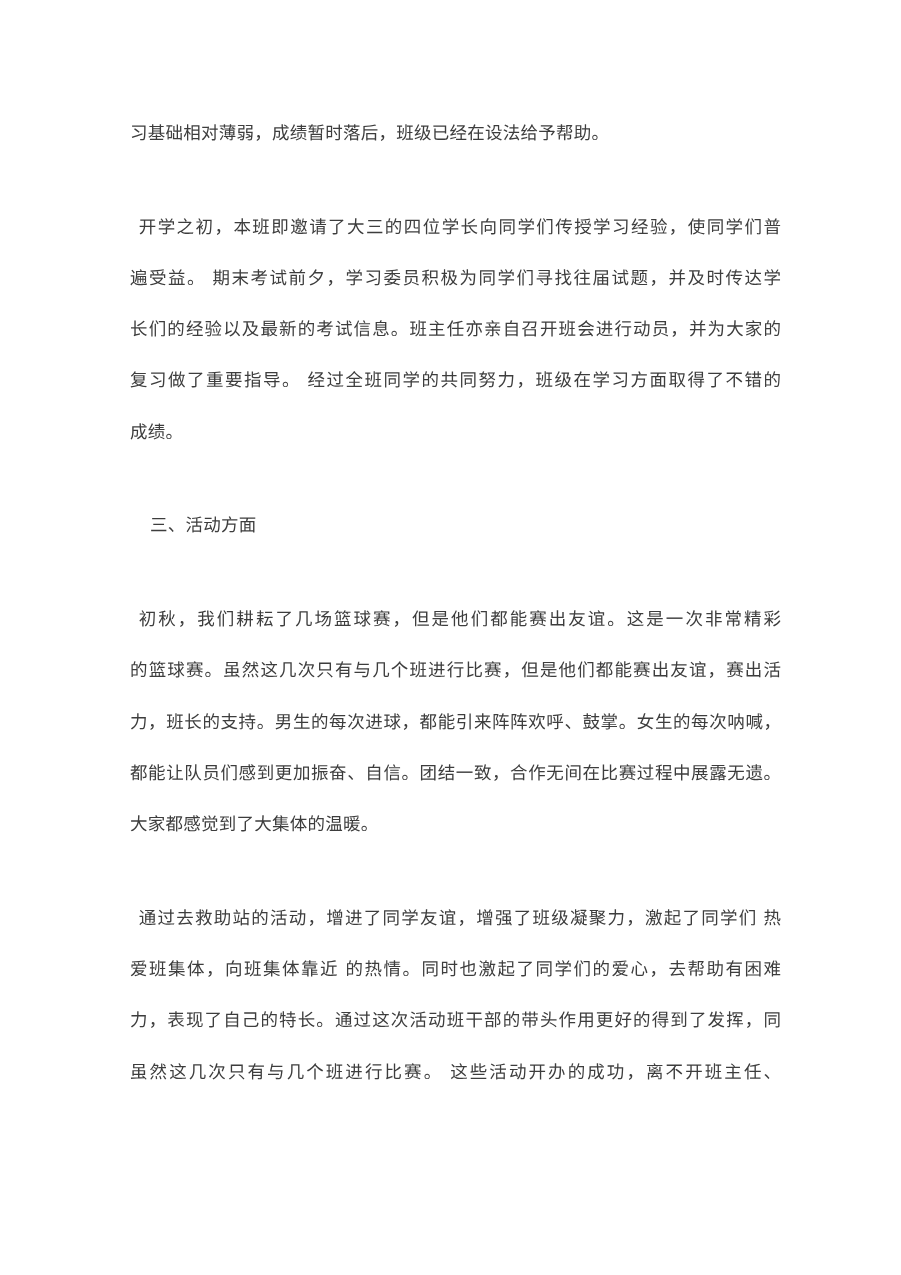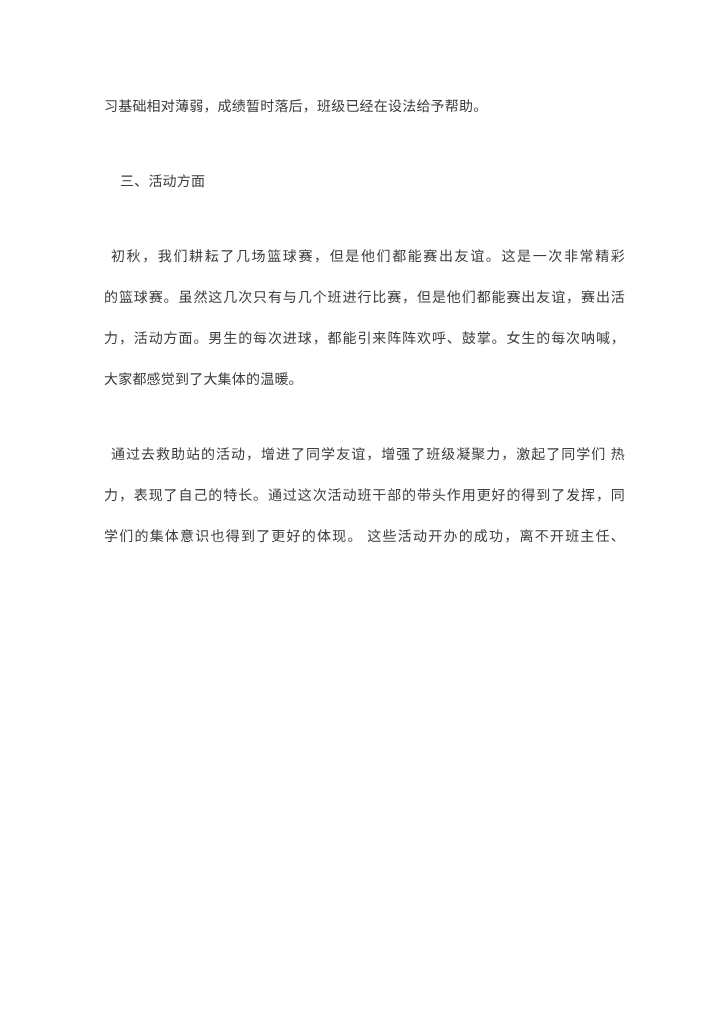--- a/index.html
+++ b/index.html
@@ -7,21 +7,21 @@
     margin: 0;
     padding: 0;
     background: #ffffff;
   }
   .page {
     position: relative;
     width: 721px;
     height: 1020px;
     background: #ffffff;
     overflow: hidden;
-    font-family: Liberation Serif, serif;
+    font-family: Liberation Sans, sans-serif;
   }
   .doc-body {
     position: absolute;
     left: 104px;
     top: 86px;
     width: 521px;
     color: #3d3d3d;
     font-size: 14px;
   }
   .para {
@@ -50,28 +50,37 @@
   }
 </style>
 </head>
 <body>
 
 <div class="page">
   <div class="doc-body" id="doc" style="color: rgb(61, 61, 61);">
       <div class="para">
         <div class="line last">习基础相对薄弱，成绩暂时落后，班级已经在设法给予帮助。</div>
       </div>
+      <div class="para">
+        <div class="line first">开学之初，本班即邀请了大三的四位学长向同学们传授学习经验，使同学们普</div>
+        <div class="line">遍受益。 期末考试前夕，学习委员积极为同学们寻找往届试题，并及时传达学</div>
+        <div class="line">长们的经验以及最新的考试信息。班主任亦亲自召开班会进行动员，并为大家的</div>
+        <div class="line">复习做了重要指导。 经过全班同学的共同努力，班级在学习方面取得了不错的</div>
+        <div class="line last">成绩。</div>
+      </div>
       <div class="para heading">
         <div class="line last first">三、活动方面</div>
       </div>
       <div class="para">
         <div class="line first">初秋，我们耕耘了几场篮球赛，但是他们都能赛出友谊。这是一次非常精彩</div>
         <div class="line">的篮球赛。虽然这几次只有与几个班进行比赛，但是他们都能赛出友谊，赛出活</div>
-        <div class="line">力，活动方面。男生的每次进球，都能引来阵阵欢呼、鼓掌。女生的每次呐喊，</div>
+        <div class="line">力，班长的支持。男生的每次进球，都能引来阵阵欢呼、鼓掌。女生的每次呐喊，</div>
+        <div class="line">都能让队员们感到更加振奋、自信。团结一致，合作无间在比赛过程中展露无遗。</div>
         <div class="line last">大家都感觉到了大集体的温暖。</div>
       </div>
       <div class="para">
         <div class="line first">通过去救助站的活动，增进了同学友谊，增强了班级凝聚力，激起了同学们 热</div>
+        <div class="line">爱班集体，向班集体靠近 的热情。同时也激起了同学们的爱心，去帮助有困难</div>
         <div class="line">力，表现了自己的特长。通过这次活动班干部的带头作用更好的得到了发挥，同</div>
-        <div class="line">学们的集体意识也得到了更好的体现。 这些活动开办的成功，离不开班主任、</div>
+        <div class="line">虽然这几次只有与几个班进行比赛。 这些活动开办的成功，离不开班主任、</div>
       </div>
     </div>
 </div>
 
 </body></html>

